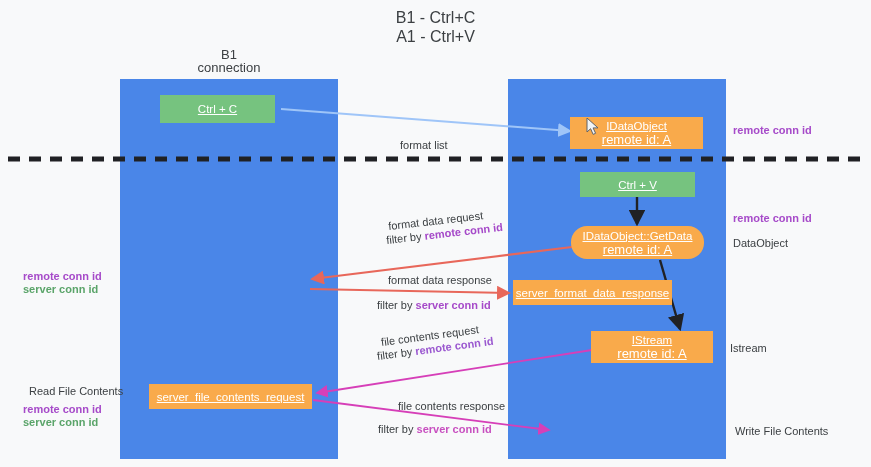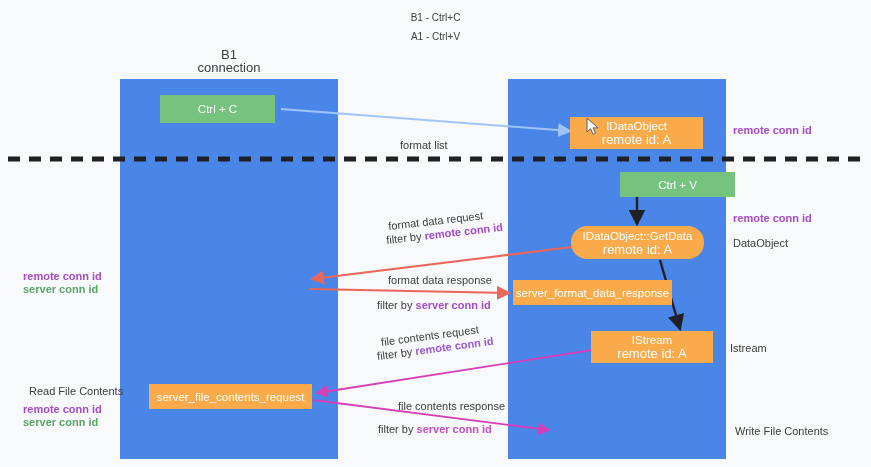--- a/index.html
+++ b/index.html
@@ -16,29 +16,29 @@
   
   .lane{position:absolute;background:#4a86e8;}
   .lane-title{
     position:absolute;text-align:center;color:#3c4043;
     font-size:13px;line-height:13px;white-space:pre-line;
   }
 
   
   .page-title{
     position:absolute;left:0;top:8px;width:871px;text-align:center;
-    font-size:10px;color:#3c4043;line-height:19px;white-space:pre-line;
+    font-size:16px;color:#3c4043;line-height:19px;white-space:pre-line;
   }
 
   
   .node{
     position:absolute;display:flex;flex-direction:column;
     align-items:center;justify-content:center;
     color:#ffffff;font-size:11.5px;line-height:14px;text-align:center;
-    box-sizing:border-box;padding:2px 0;
+    box-sizing:border-box;padding:2px 0;text-decoration:underline;
   }
   .node.orange{background:#f9aa4b;}
   .node.green{background:#76c37f;}
   .node .l2{font-size:13px;}
 
   
   .txt{position:absolute;font-size:11px;color:#3c4043;line-height:14px;white-space:nowrap;}
   .txt.purple{color:#a64ac9;font-weight:bold;}
   .txt.green{color:#5aa469;font-weight:bold;}
   .txt.rot{transform-origin:left bottom;}
@@ -108,21 +108,21 @@
 
   <div class="node orange" style="left:570px;top:117px;width:133px;height:32px;align-items:center;">
     <span>IDataObject</span>
     <span class="l2">remote id: A</span>
   </div>
 
   <svg class="cursor-icon" style="left:586px;top:118px;" width="16" height="18" viewBox="0 0 16 18">
     <path d="M1,0 L1,14 L4.6,10.7 L7.1,16.4 L9.6,15.3 L7.1,9.9 L12,9.9 z" fill="#f1f3f4" stroke="#5f6368" stroke-width="1"></path>
   </svg>
 
-  <div class="node green" style="left:580px;top:172px;width:115px;height:25px;margin-left:40px;">
+  <div class="node green" style="left:580px;top:172px;width:115px;height:25px;">
     <span>Ctrl + V</span>
   </div>
 
   <div class="node orange" style="left:571px;top:226px;width:133px;height:33px;border-radius:16px;">
     <span>IDataObject::GetData</span>
     <span class="l2">remote id: A</span>
   </div>
 
 
   <div class="node orange" style="left:513px;top:280px;width:159px;height:25px;">

